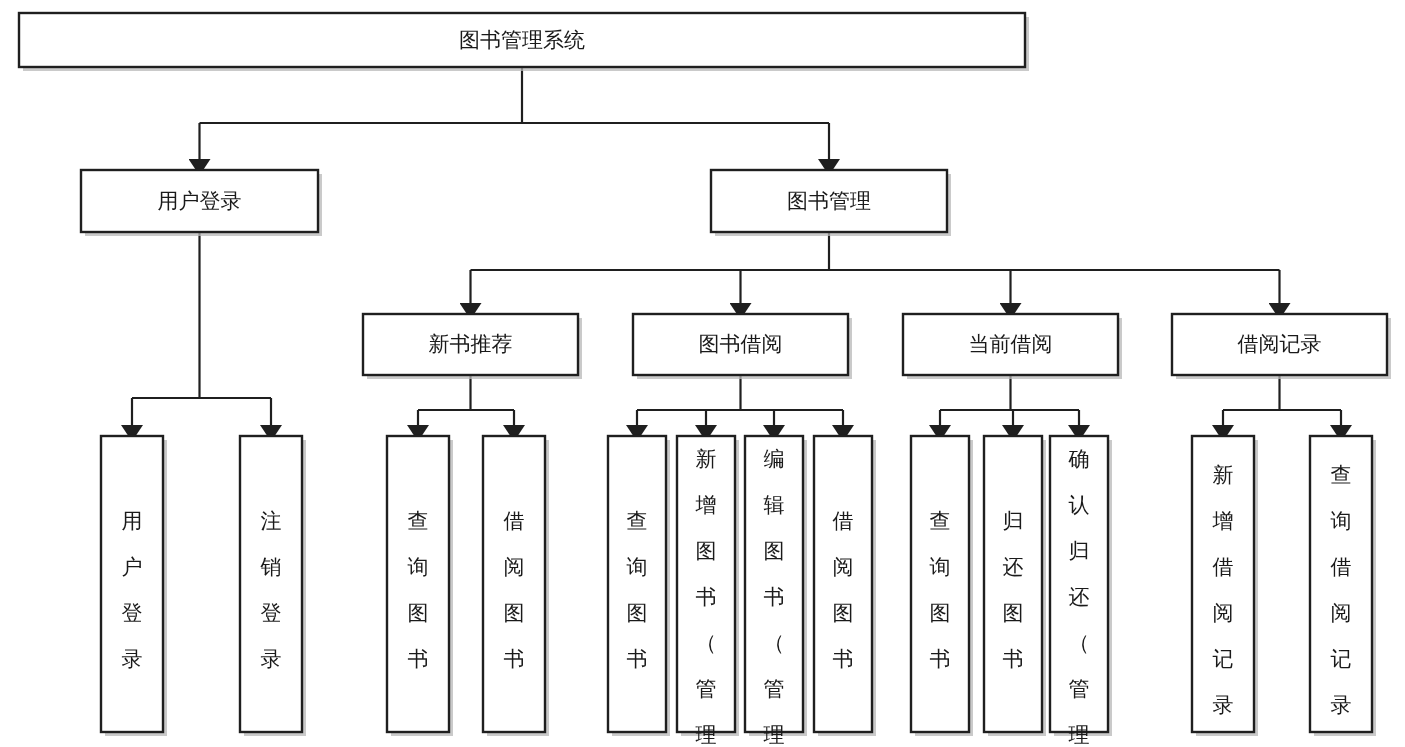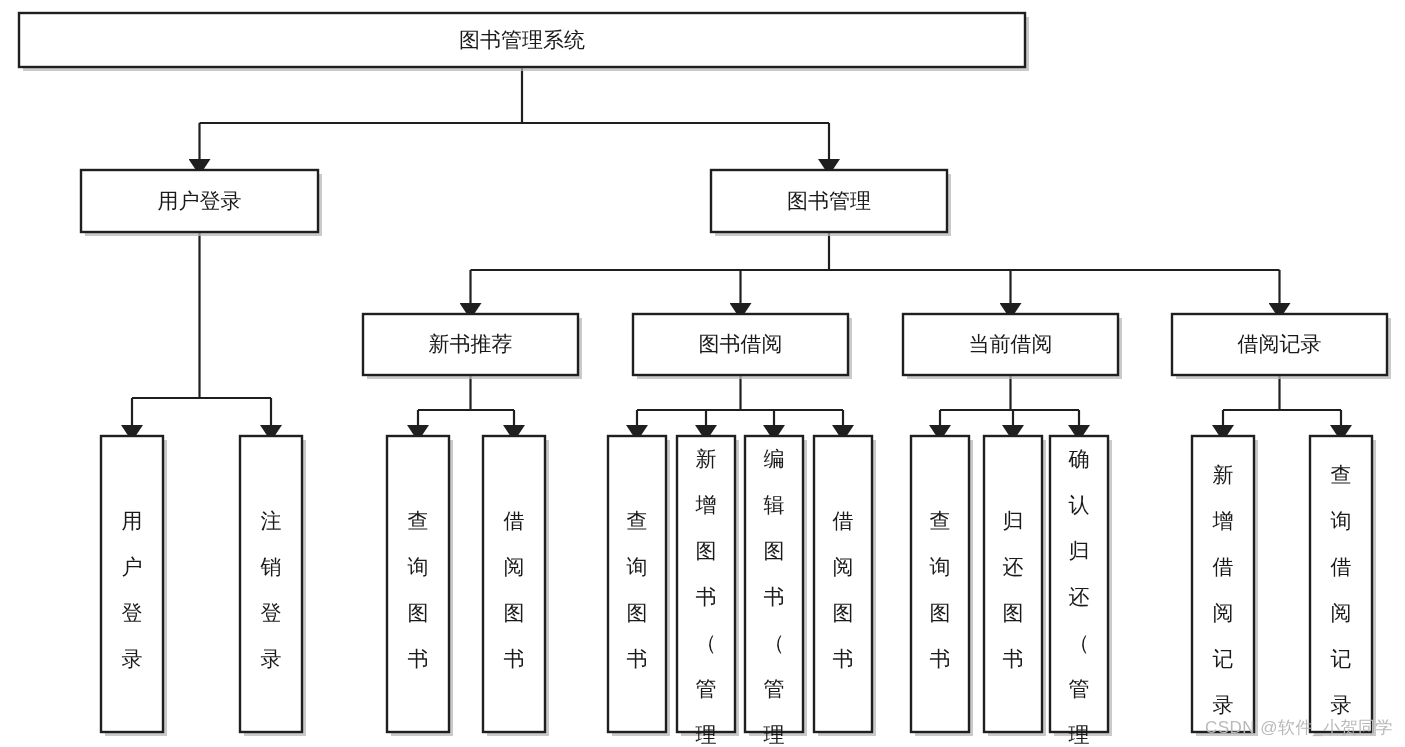--- a/index.html
+++ b/index.html
@@ -210,14 +210,13 @@
           <text x="1223" class="node-label-vertical"><tspan x="1223" y="481.88">新</tspan><tspan x="1223" y="527.88">增</tspan><tspan x="1223" y="573.88">借</tspan><tspan x="1223" y="619.88">阅</tspan><tspan x="1223" y="665.88">记</tspan><tspan x="1223" y="711.88">录</tspan></text>
         </g>
         <g>
           <rect x="1314" y="440" width="62" height="296" class="node-shadow"></rect>
           <rect x="1310" y="436" width="62" height="296" class="node-box"></rect>
           <text x="1341" class="node-label-vertical"><tspan x="1341" y="481.88">查</tspan><tspan x="1341" y="527.88">询</tspan><tspan x="1341" y="573.88">借</tspan><tspan x="1341" y="619.88">阅</tspan><tspan x="1341" y="665.88">记</tspan><tspan x="1341" y="711.88">录</tspan></text>
         </g>
       </g>
   </svg>
 
-  <div class="watermark-text">CSDN @软件_小贺同学</div>
 </div>
 
 </body></html>

